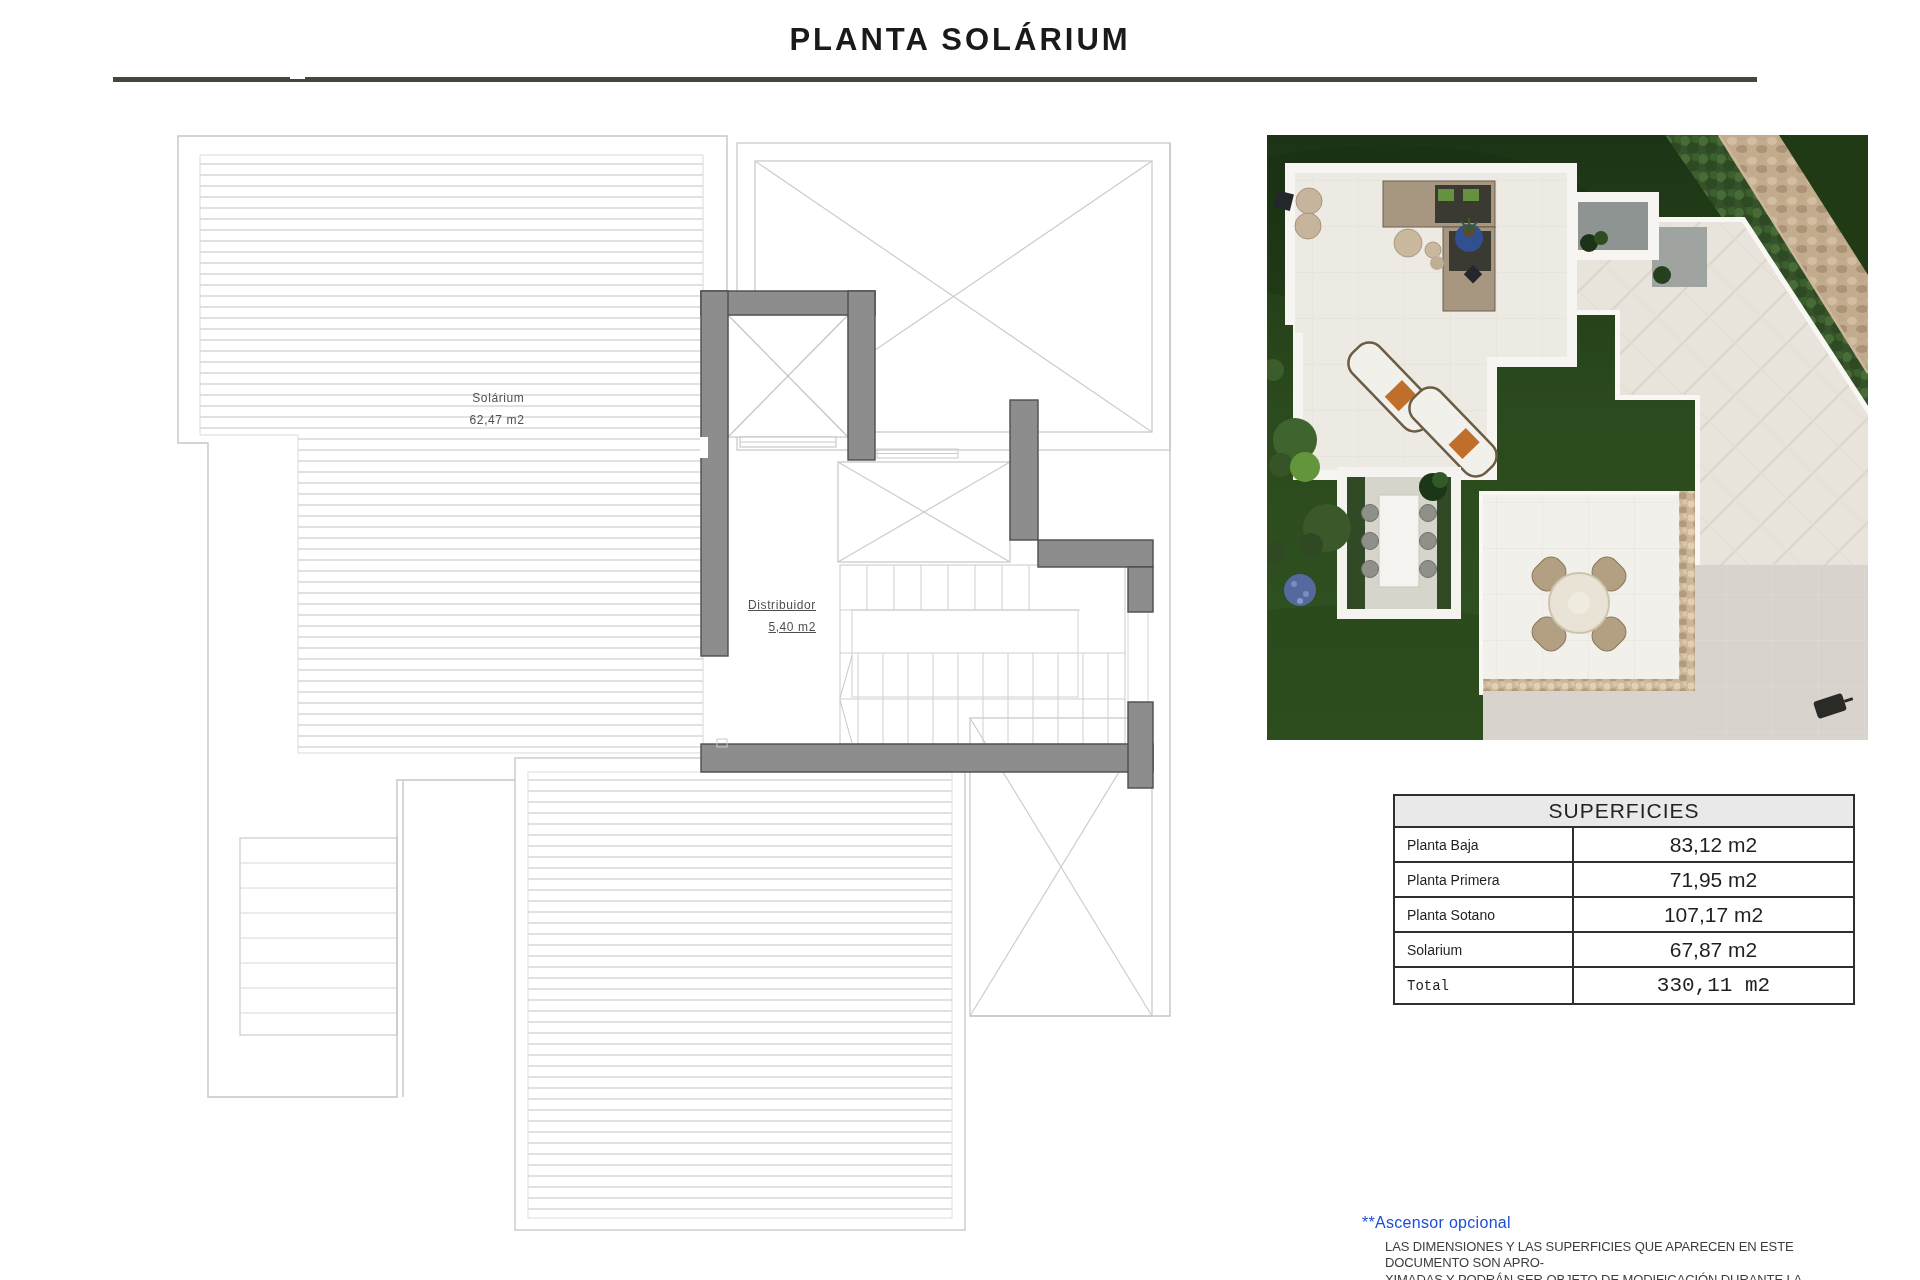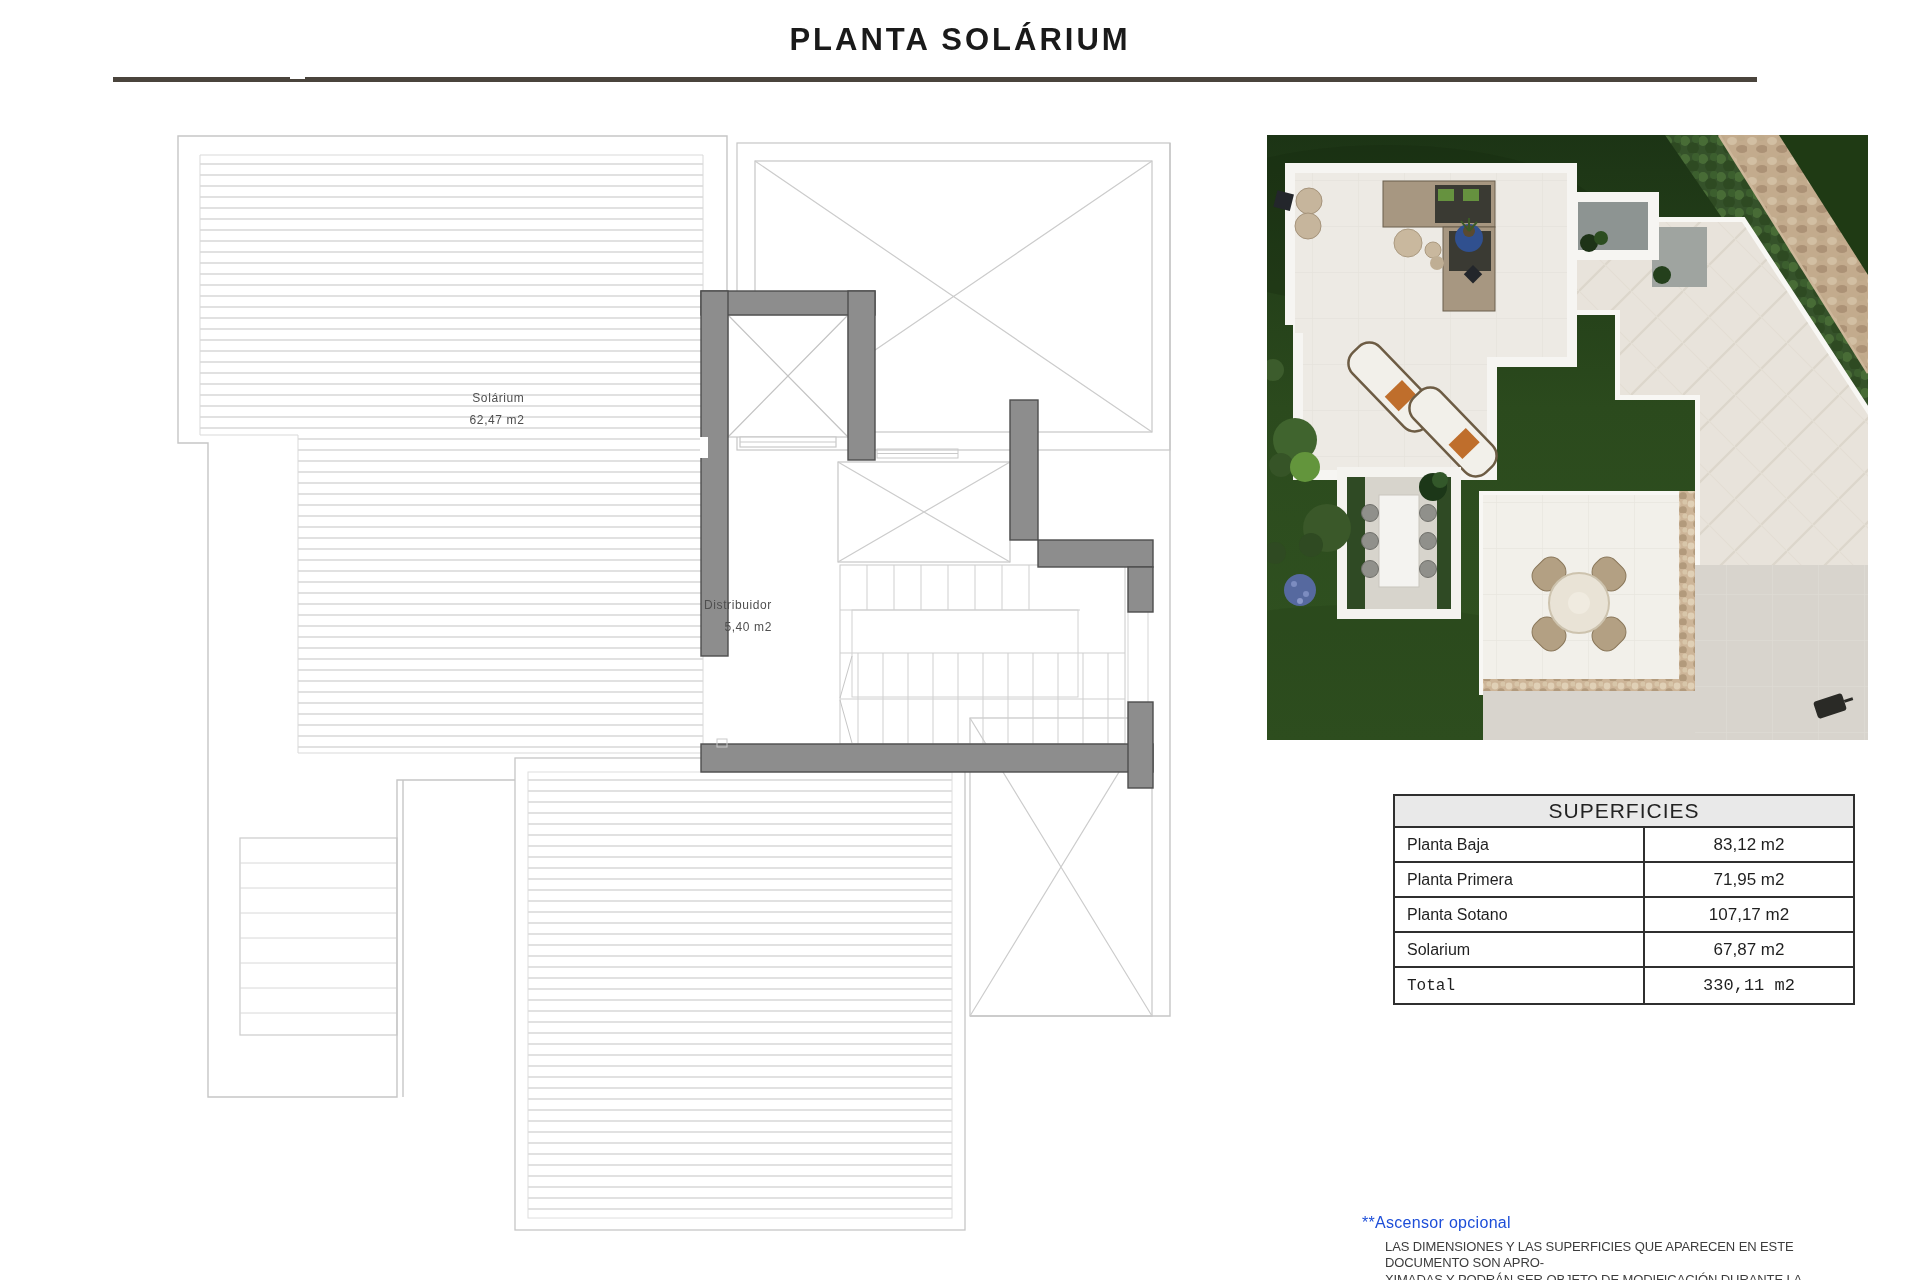--- a/index.html
+++ b/index.html
@@ -24,23 +24,23 @@
     color:var(--label-color);font-size:12px;letter-spacing:.6px;line-height:22px;white-space:nowrap;}
   
   .photo-svg{position:absolute;left:1267px;top:135px;}
   
   .sup-table{position:absolute;left:1393px;top:794px;width:462px;border:2px solid var(--table-border);
     color:#1f1f1f;background:#fff;}
   .sup-header{height:32px;background:var(--table-header-bg);border-bottom:2px solid var(--table-border);
     display:flex;align-items:center;justify-content:center;font-size:21px;letter-spacing:1px;color:#222;}
   .sup-row{display:flex;height:35px;border-bottom:2px solid var(--table-border);}
   .sup-row:last-child{border-bottom:none;font-family:Liberation Mono, monospace;}
-  .sup-label{width:250px;border-right:2px solid var(--table-border);display:flex;align-items:center;
-    padding-left:12px;font-size:16px;}
-  .sup-value{flex:1;display:flex;align-items:center;justify-content:center;font-size:17px;}
+  .sup-label{width:179px;border-right:2px solid var(--table-border);display:flex;align-items:center;
+    padding-left:12px;font-size:14px;}
+  .sup-value{flex:1;display:flex;align-items:center;justify-content:center;font-size:21px;}
   
   .elevator-note{position:absolute;left:1362px;top:1214px;font-size:16px;color:#1d4ed8;letter-spacing:.3px;}
   .disclaimer{position:absolute;left:1385px;top:1239px;width:490px;font-size:13px;line-height:16.3px;
     color:#3c3c3c;letter-spacing:-0.1px;}
 </style>
 </head>
 <body>
 
 <div class="page">
 
@@ -129,21 +129,21 @@
       <rect x="1128" y="702" width="25" height="86"></rect>
     </g>
     <rect x="700" y="437" width="8" height="21" fill="#ffffff"></rect>
     <rect x="717" y="739" width="10" height="8" fill="none" stroke="#c9c9c9"></rect>
   </svg>
 
   <div class="plan-label" style="left:497px;top:409px;">
     <div>Solárium</div>
     <div>62,47 m2</div>
   </div>
-  <div class="plan-label" style="left:738px;top:616px;">
+  <div class="plan-label" style="left:782px;top:616px;text-decoration:underline;">
     <div>Distribuidor</div>
     <div>5,40 m2</div>
   </div>
 
   <svg class="photo-svg" width="601" height="605" viewBox="0 0 601 605">
     <defs>
       <linearGradient id="grassGrad" x1="0" y1="0" x2="0" y2="1">
         <stop offset="0" stop-color="#1c3415"></stop>
           <stop offset="0.45" stop-color="#2b4a1d"></stop>
           <stop offset="1" stop-color="#315321"></stop>

